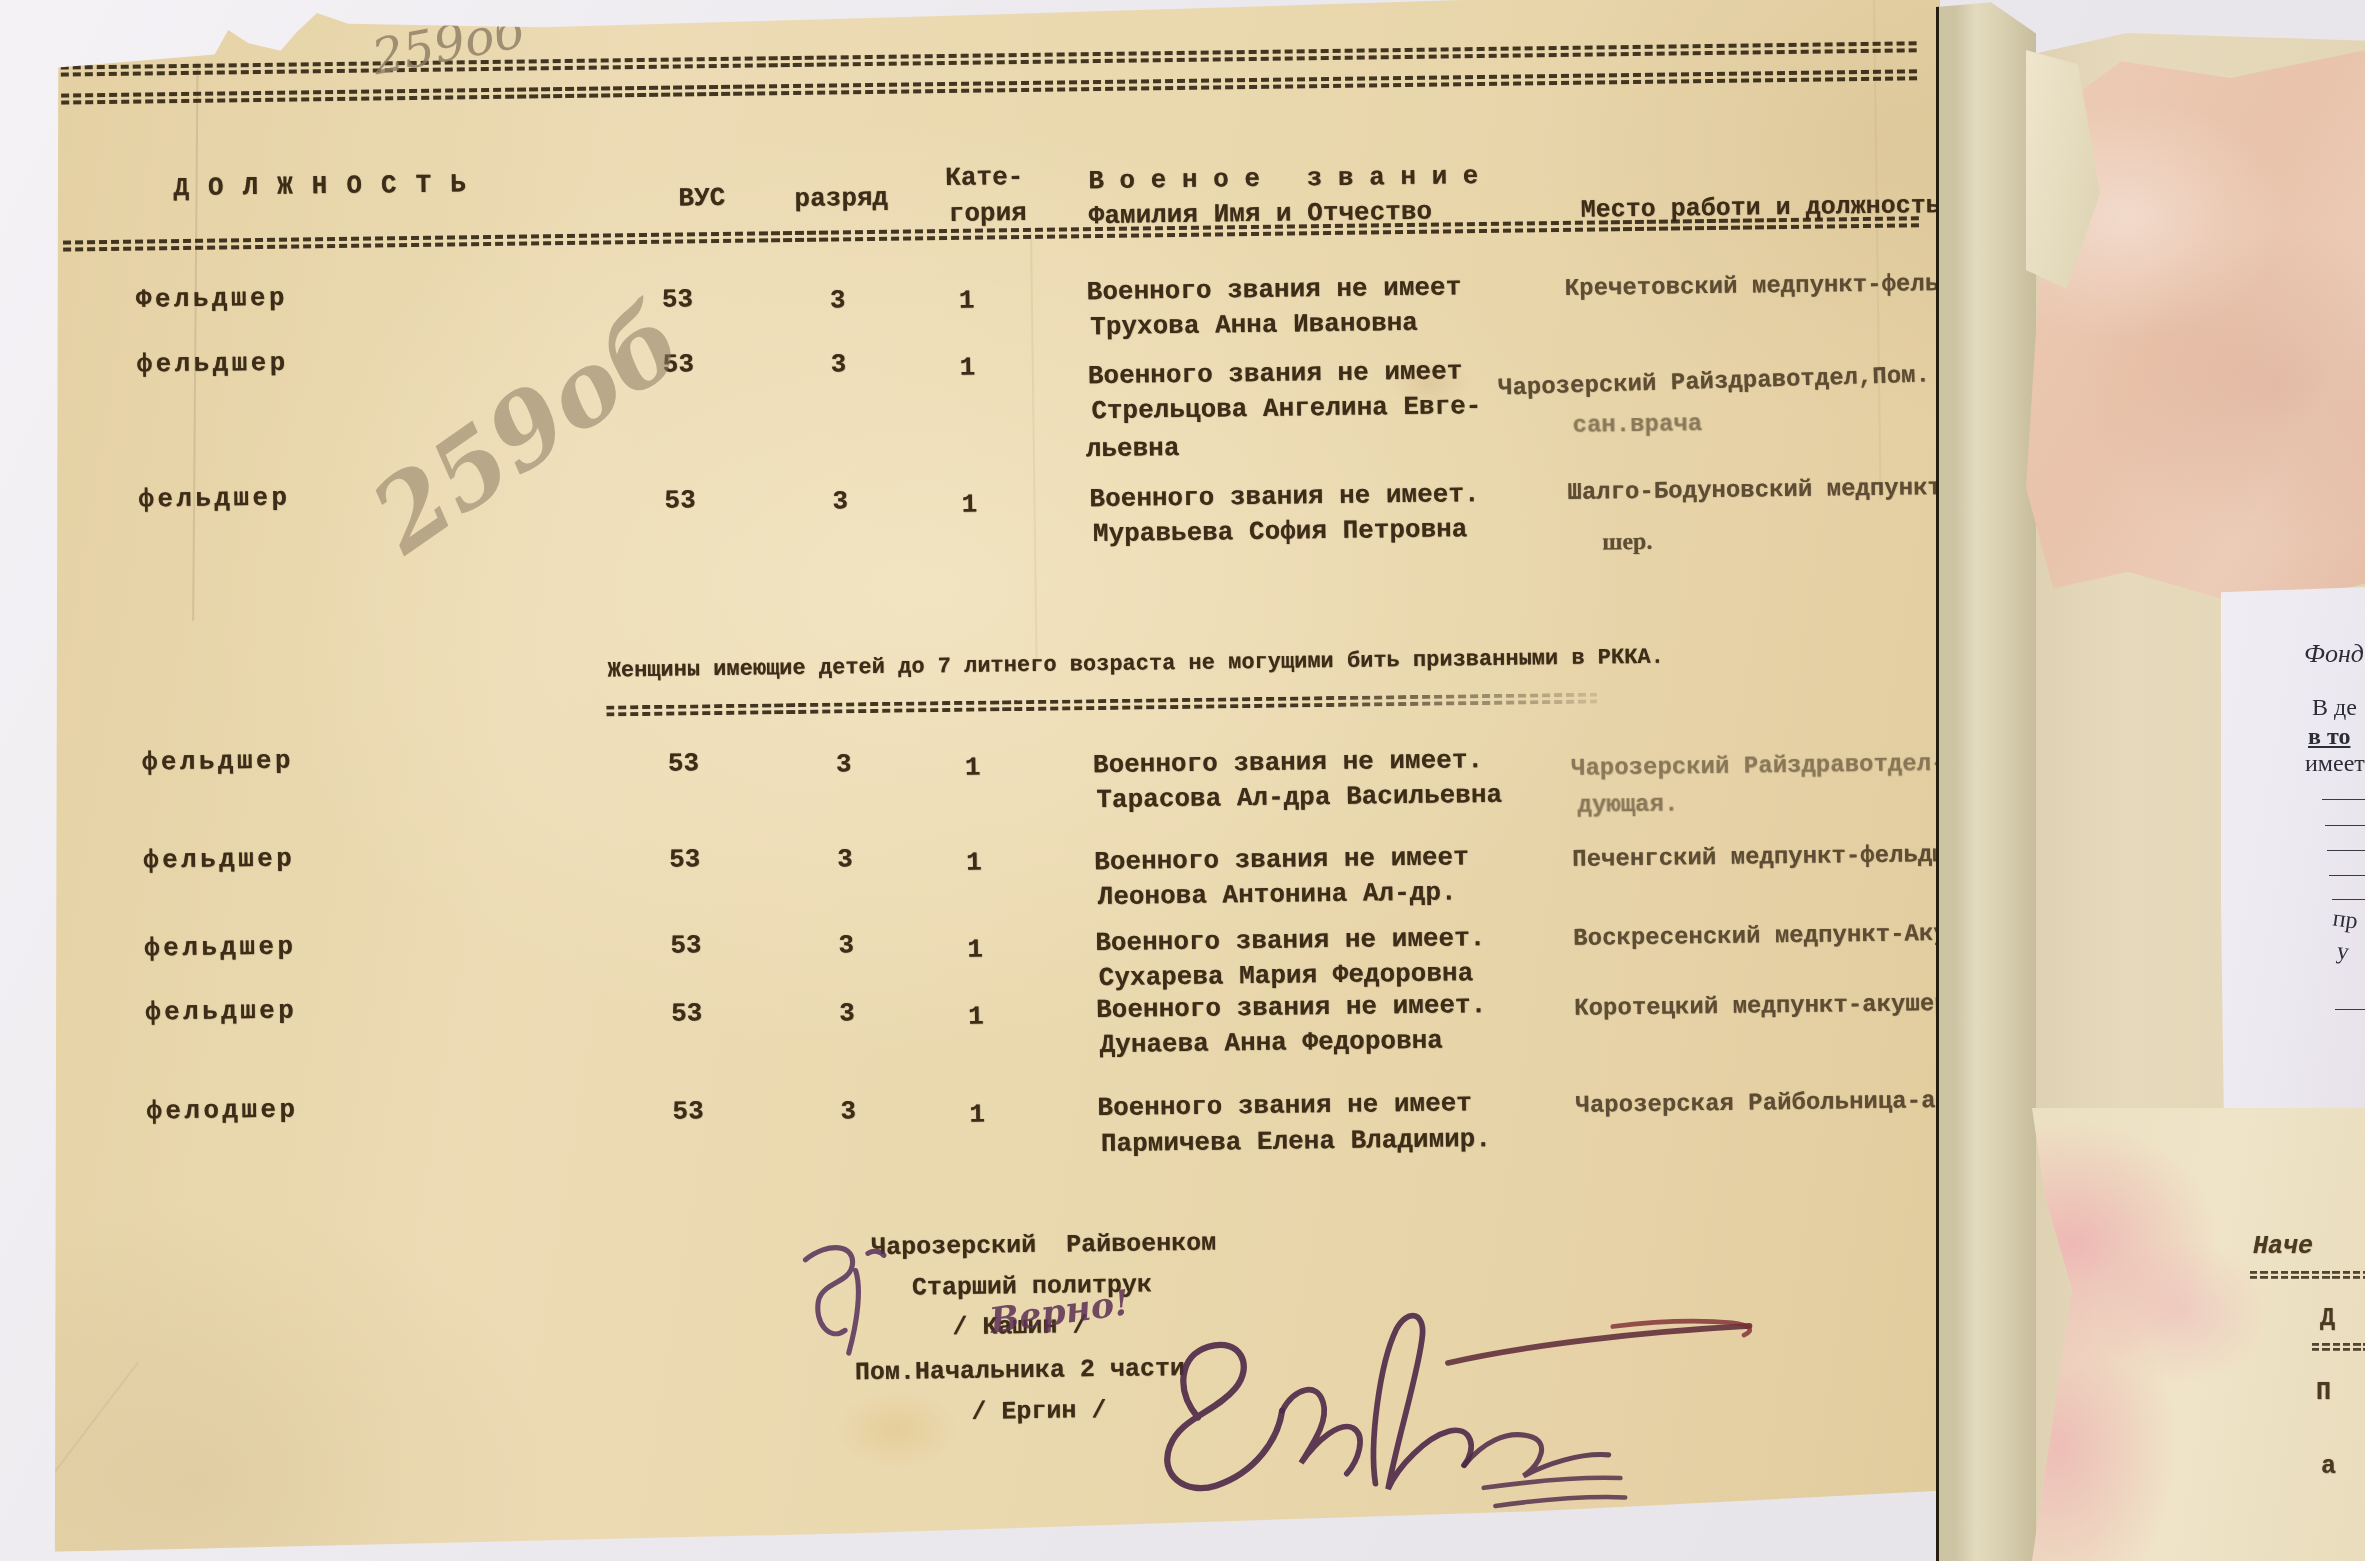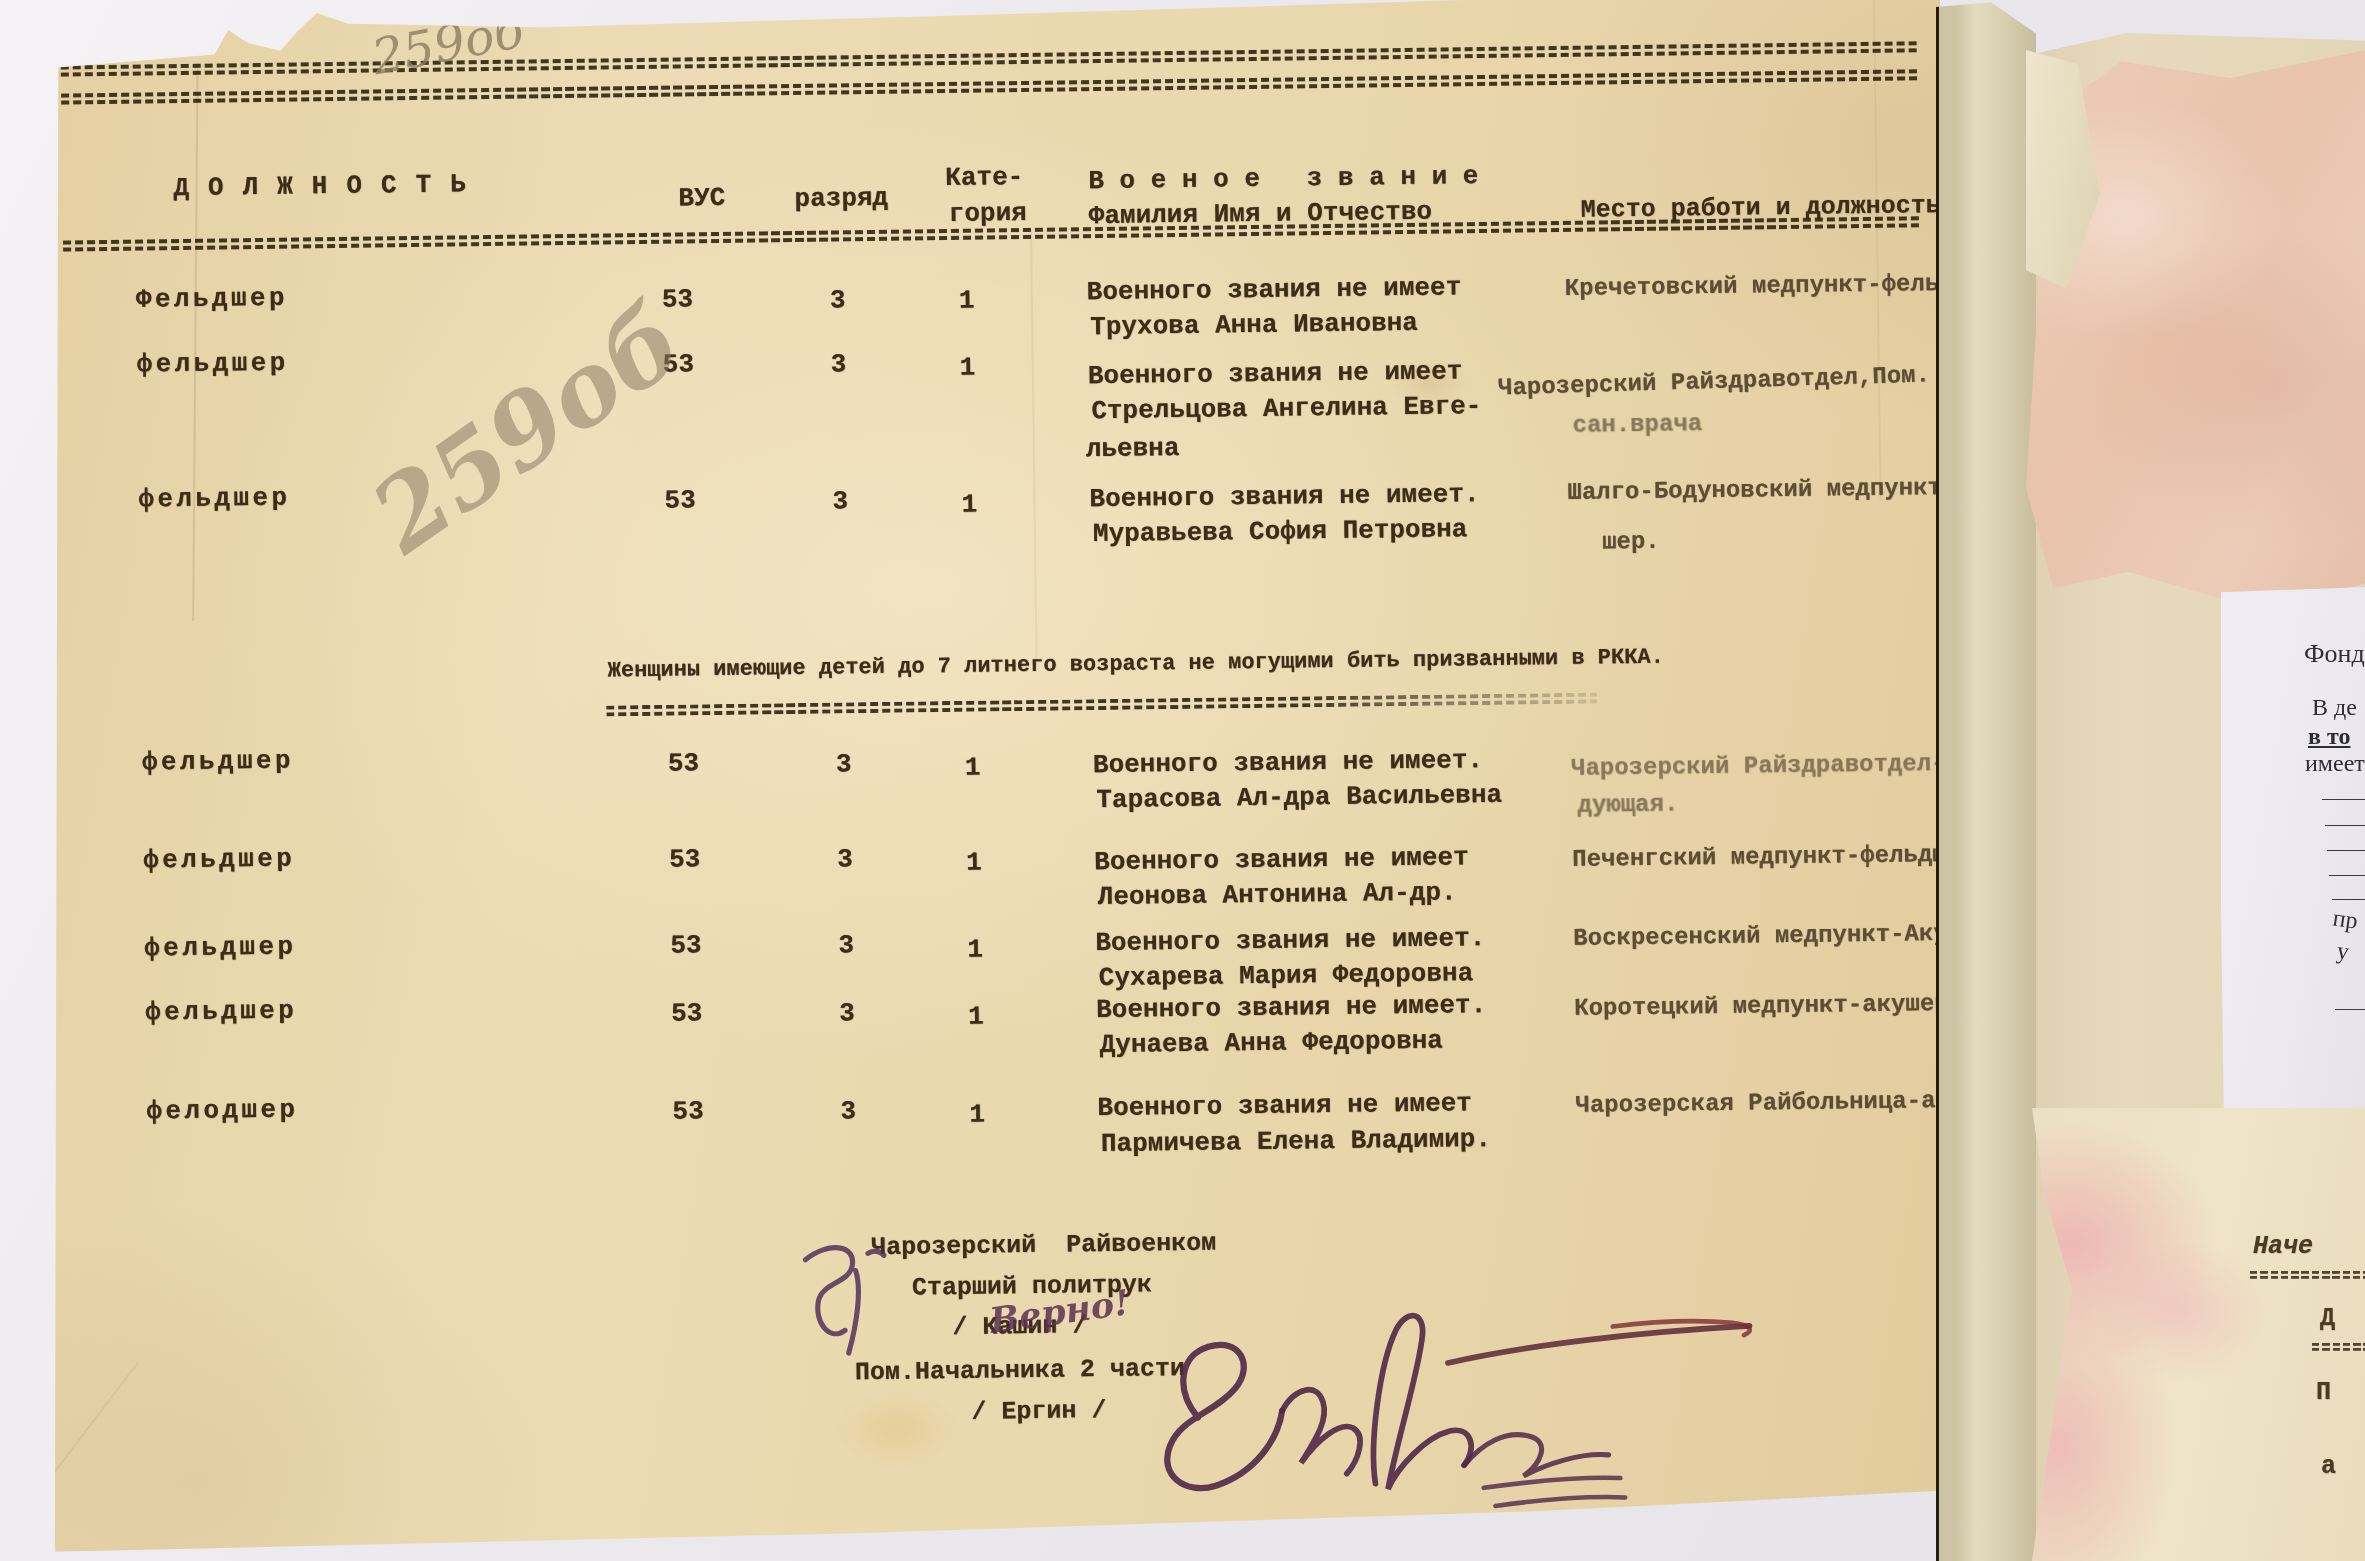--- a/index.html
+++ b/index.html
@@ -124,21 +124,21 @@
   <div class="tw h42 dim" style="left:1464px;top:380px;transform:rotate(-1deg);">Чарозерский Райздравотдел,Пом.</div>
   <div class="tw h42 faded" style="left:1538px;top:422px;">сан.врача</div>
 
   <div class="tw h46 sp6" style="left:103px;top:477px;">фельдшер</div>
   <div class="tw h46" style="left:629px;top:485px;">53</div>
   <div class="tw h46" style="left:797px;top:488px;">3</div>
   <div class="tw h46" style="left:926px;top:493px;">1</div>
   <div class="tw h46" style="left:1054px;top:489px;">Военного звания не имеет.</div>
   <div class="tw h46" style="left:1057px;top:524px;">Муравьева София Петровна</div>
   <div class="tw h42 dim" style="left:1532px;top:489px;">Шалго-Бодуновский медпункт-фель-</div>
-  <div class="tw h42 dim" style="left:1566px;top:539px;">шер.</div>
+  <div class="tw h42 dim" style="left:1566px;top:539px;font-family:Liberation Serif, serif;">шер.</div>
 
   <div class="hand" style="left:319px;top:365px;font-size:100px;transform:rotate(-34deg);opacity:.55;font-weight:bold;">259об</div>
 
   <div class="tw h39" style="left:570px;top:656px;">Женщины имеющие детей до 7 литнего возраста не могущими бить призванными в РККА.</div>
   <div class="rule fadeR" style="left:568px;top:702px;width:991px;"></div>
 
   <div class="tw h46 sp6" style="left:103px;top:740px;">фельдшер</div>
   <div class="tw h46" style="left:629px;top:748px;">53</div>
   <div class="tw h46" style="left:797px;top:751px;">3</div>
   <div class="tw h46" style="left:926px;top:756px;">1</div>
@@ -201,21 +201,21 @@
     <path d="M620,340 C700,330 790,322 860,326 M640,372 C720,362 800,356 868,360" fill="none" stroke="#4e2848" stroke-width="8" stroke-linecap="round" opacity=".8"></path>
   </svg>
 </div>
 
 <div class="side-band"></div>
 <div class="fold-strip"></div>
 <div class="pink-paper"></div>
 <div class="pink-fold"></div>
 
 <div class="fond-paper">
-  <div class="ln" style="left:83px;top:52px;font-size:26px;">Фонд</div>
+  <div class="ln" style="left:83px;top:52px;font-size:26px;font-style:italic;">Фонд</div>
   <div class="ln" style="left:91px;top:107px;">В де</div>
   <div class="ln" style="left:87px;top:136px;text-decoration:underline;font-weight:bold;">в то</div>
   <div class="ln" style="left:84px;top:163px;">имеет</div>
   <div class="fond-line" style="left:101px;top:212px;width:43px;"></div>
   <div class="fond-line" style="left:104px;top:238px;width:40px;"></div>
   <div class="fond-line" style="left:106px;top:263px;width:38px;"></div>
   <div class="fond-line" style="left:108px;top:288px;width:36px;"></div>
   <div class="fond-line" style="left:111px;top:312px;width:34px;"></div>
   <div class="ln" style="left:112px;top:319px;transform:rotate(8deg);">пр</div>
   <div class="ln" style="left:116px;top:351px;transform:rotate(8deg);">у</div>

